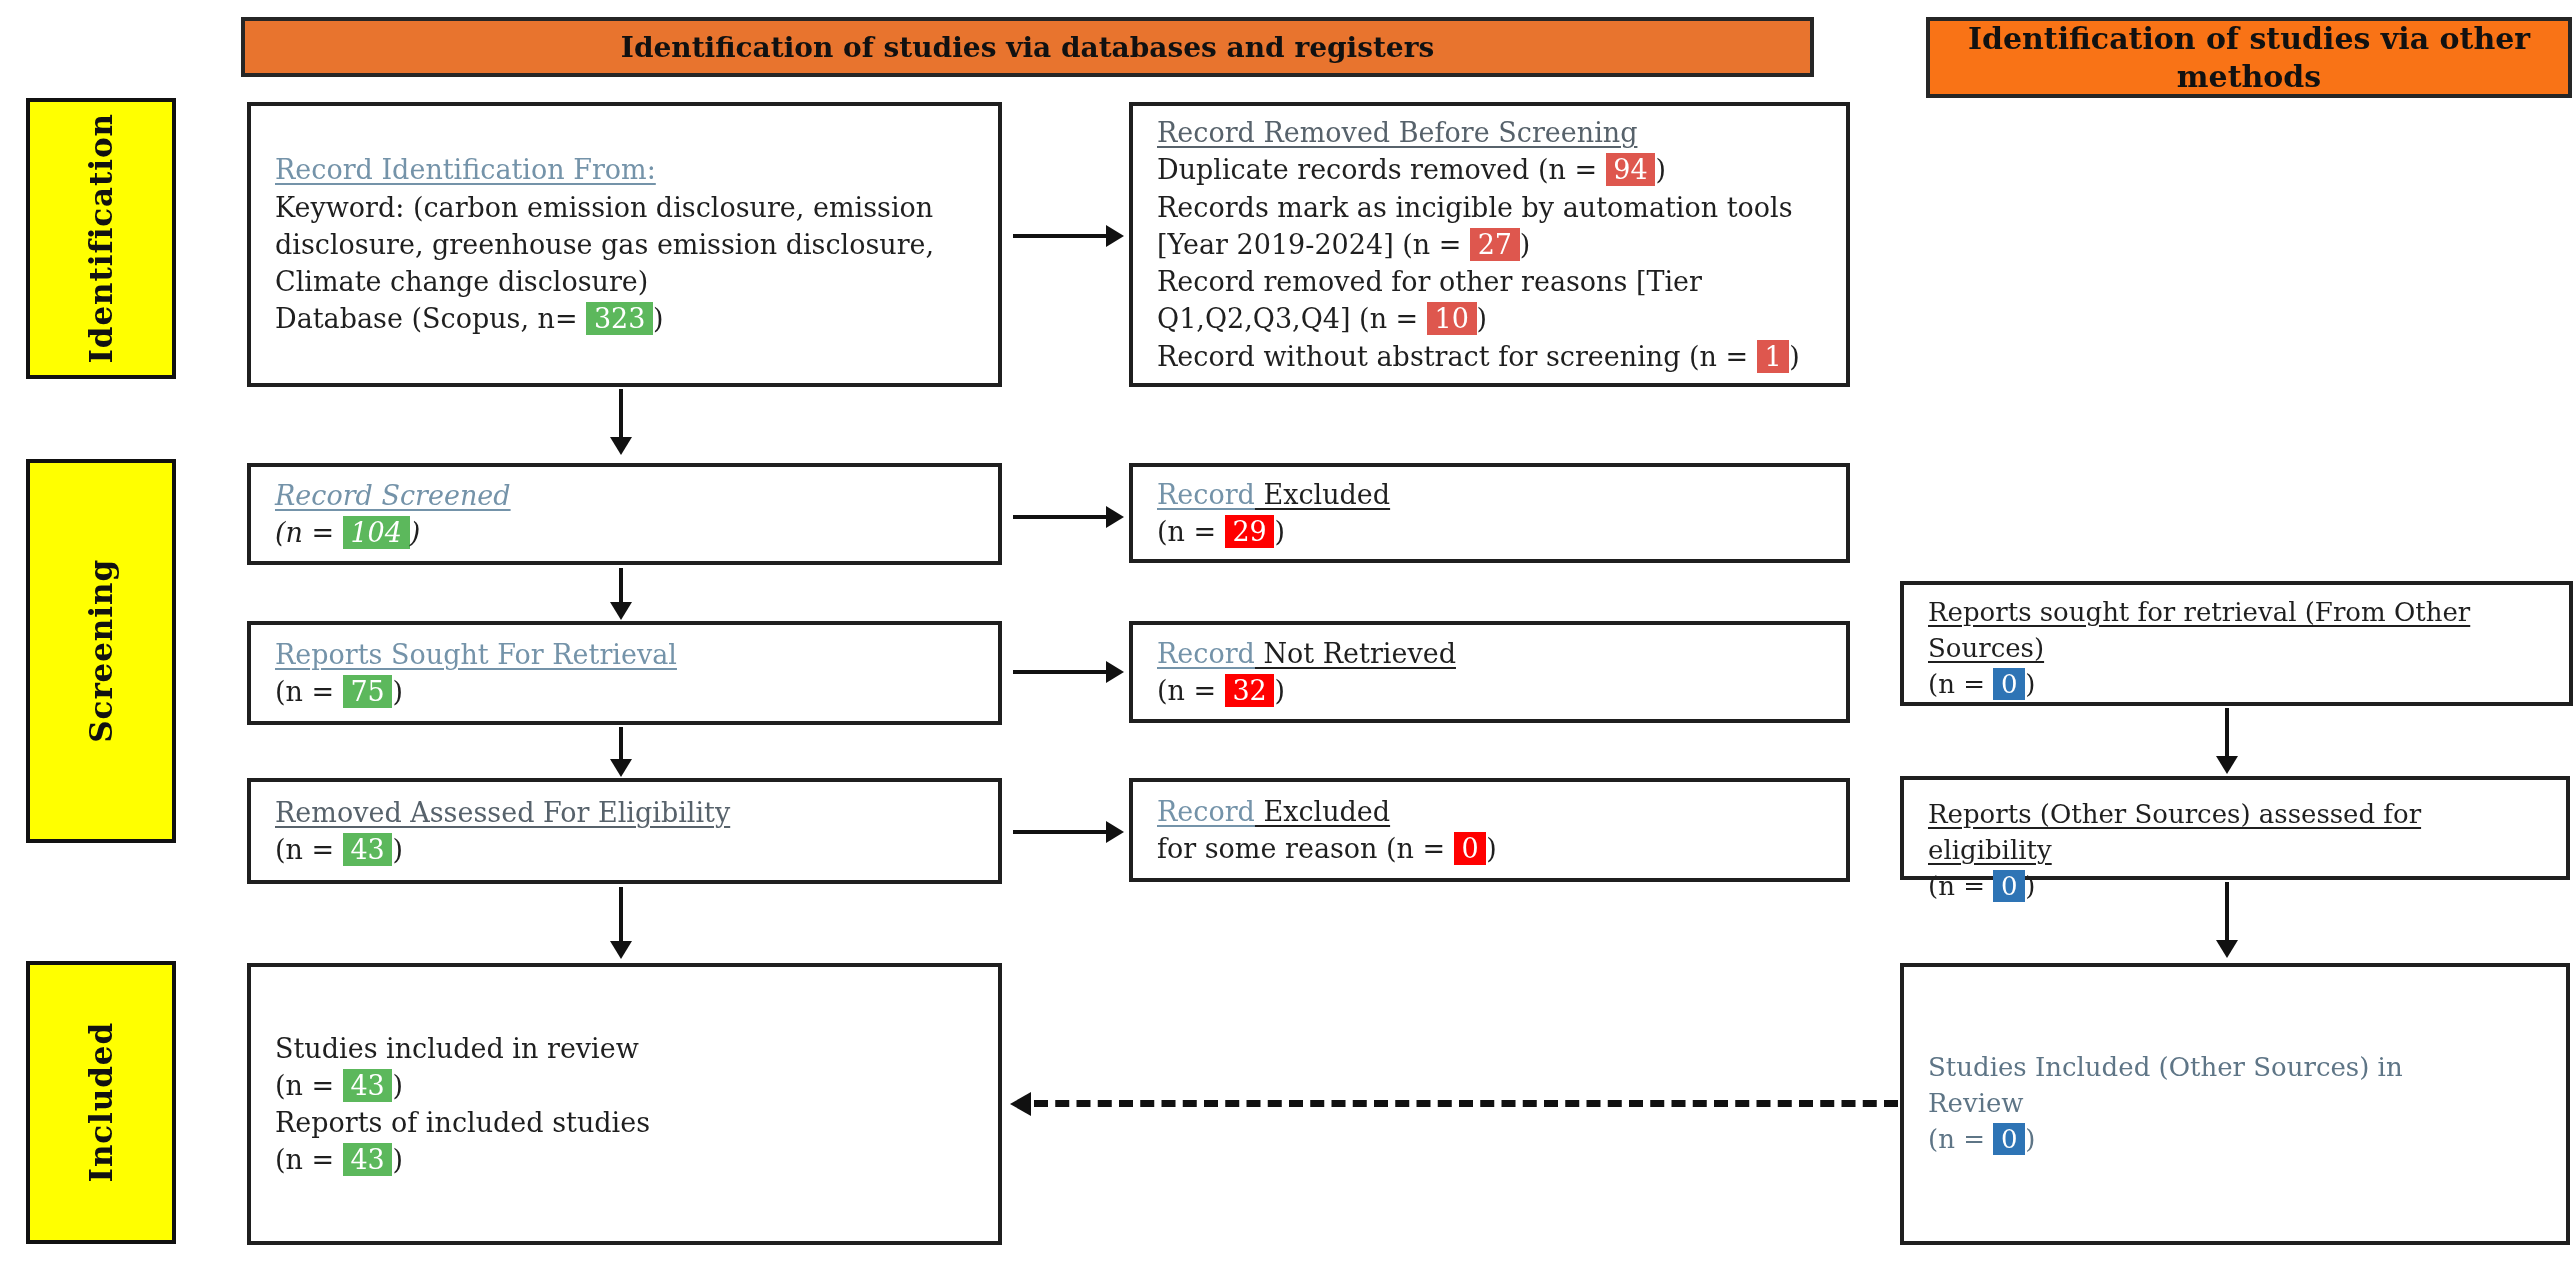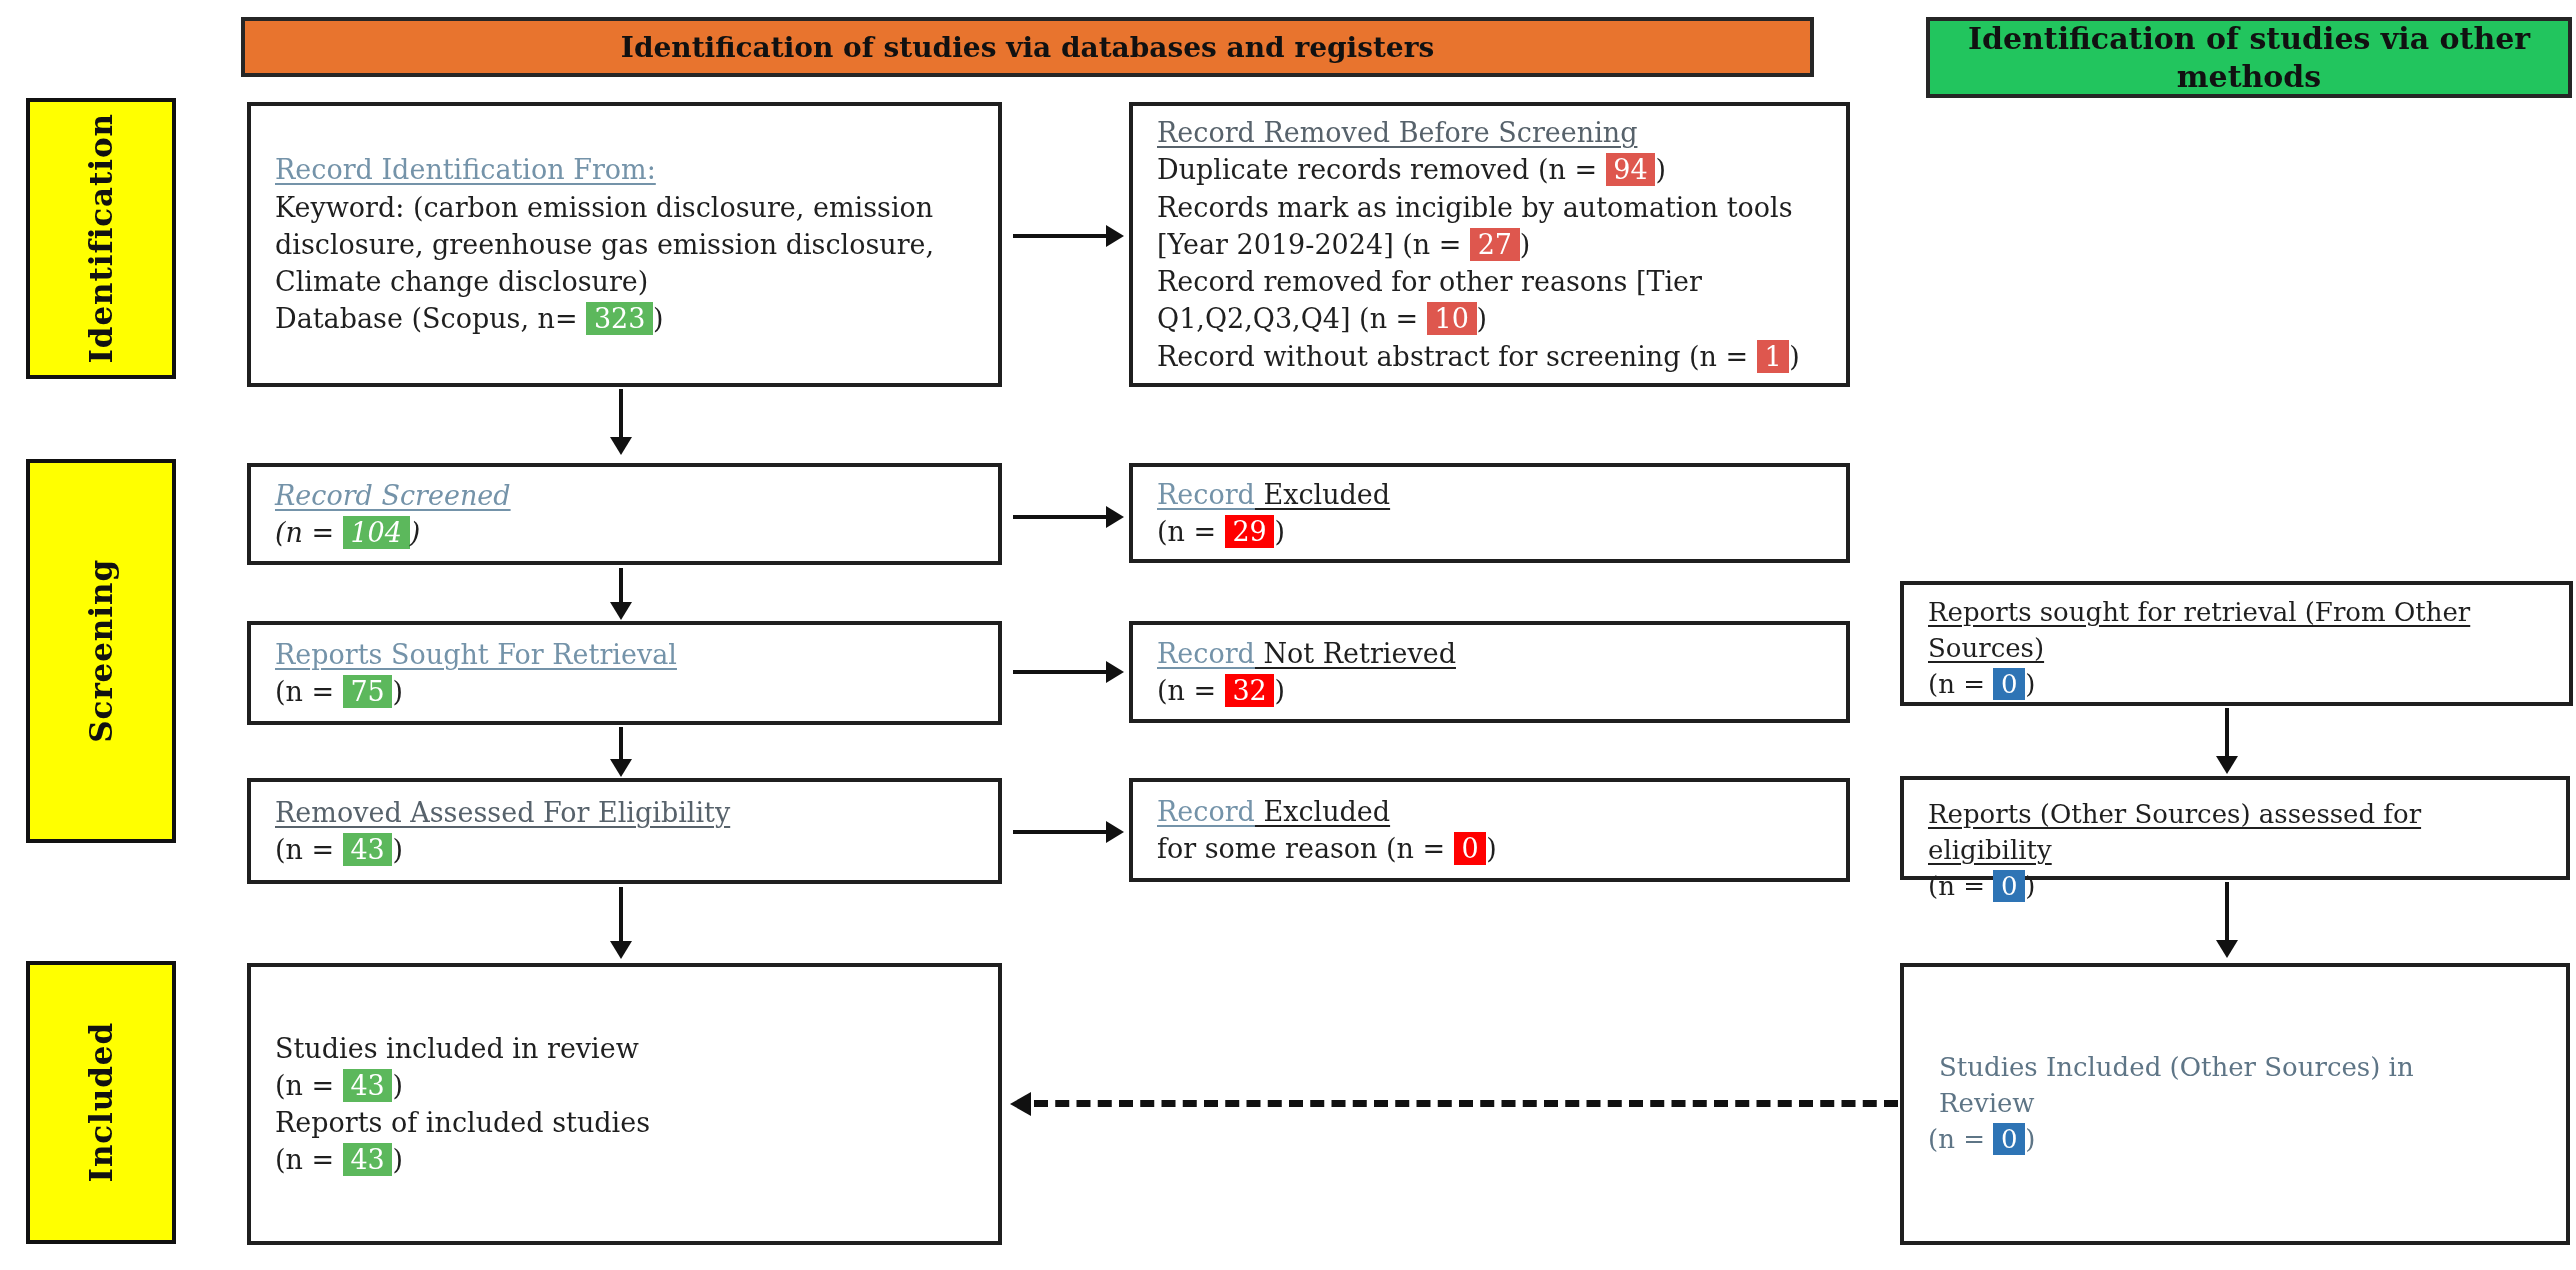--- a/index.html
+++ b/index.html
@@ -8,21 +8,21 @@
     font-family:"DejaVu Serif", serif; color:#1f1f1f;
   }
 
   
   .hdr {
     position:absolute; box-sizing:border-box; border:4.3px solid #262626;
     display:flex; align-items:center; justify-content:center;
     font-weight:bold; text-align:center; color:#111;
   }
   #hdr-databases { left:241px; top:17px; width:1573px; height:60px; background:#E8742E; font-size:28px; }
-  #hdr-other     { left:1926px; top:17px; width:646px; height:81px; background:#22c55e; font-size:30px; line-height:1.25; padding:0 34px; }
+  #hdr-other     { left:1926px; top:17px; width:646px; height:81px; background:#f97316; font-size:30px; line-height:1.25; padding:0 34px; }
 
   
   .stage {
     position:absolute; left:25.5px; width:150px; box-sizing:border-box;
     background:#FFFF00; border:4.3px solid #111;
     display:flex; align-items:center; justify-content:center;
   }
   .stage .vtext {
     writing-mode:vertical-rl; transform:rotate(180deg);
     font-weight:bold; font-size:31px; letter-spacing:0.9px; color:#111;
@@ -43,21 +43,21 @@
   #box-screened               { left:247px;  top:463px;  width:755px; height:102px;font-style:italic; }
   #box-excluded               { left:1129px; top:463px;  width:721px; height:100px; }
   #box-sought                 { left:247px;  top:621px;  width:755px; height:104px; }
   #box-not-retrieved          { left:1129px; top:621px;  width:721px; height:102px; }
   #box-assessed               { left:247px;  top:778px;  width:755px; height:106px; }
   #box-excluded-reason        { left:1129px; top:778px;  width:721px; height:104px; }
   #box-studies-included       { left:247px;  top:963px; width:755px; height:282px; }
   #box-sought-other           { left:1900px; top:581px;  width:673px; height:125px; font-size:26px; justify-content:flex-start; padding-top:10.2px; }
   #box-assessed-other         { left:1900px; top:776px;  width:670px; height:104px; font-size:26px; justify-content:flex-start; padding-top:17px; }
   #box-studies-included-other { left:1900px; top:963px; width:670px; height:282px; font-size:26px; }
-  #box-studies-included-other .wrapnarrow { max-width:510px;margin-left:11px; }
+  #box-studies-included-other .wrapnarrow { max-width:510px; }
 
   
   .u            { text-decoration:underline; text-underline-offset:4.3px; text-decoration-thickness:2.1px; }
   .h-bluegray   { color:#7493A9; }
   .h-darkgray   { color:#57626B; }
   .h-black      { color:#1f1f1f; }
   .t-gray       { color:#5E7586; }
 
   
   .hl { color:#ffffff; padding:0.9px 7.7px; }

